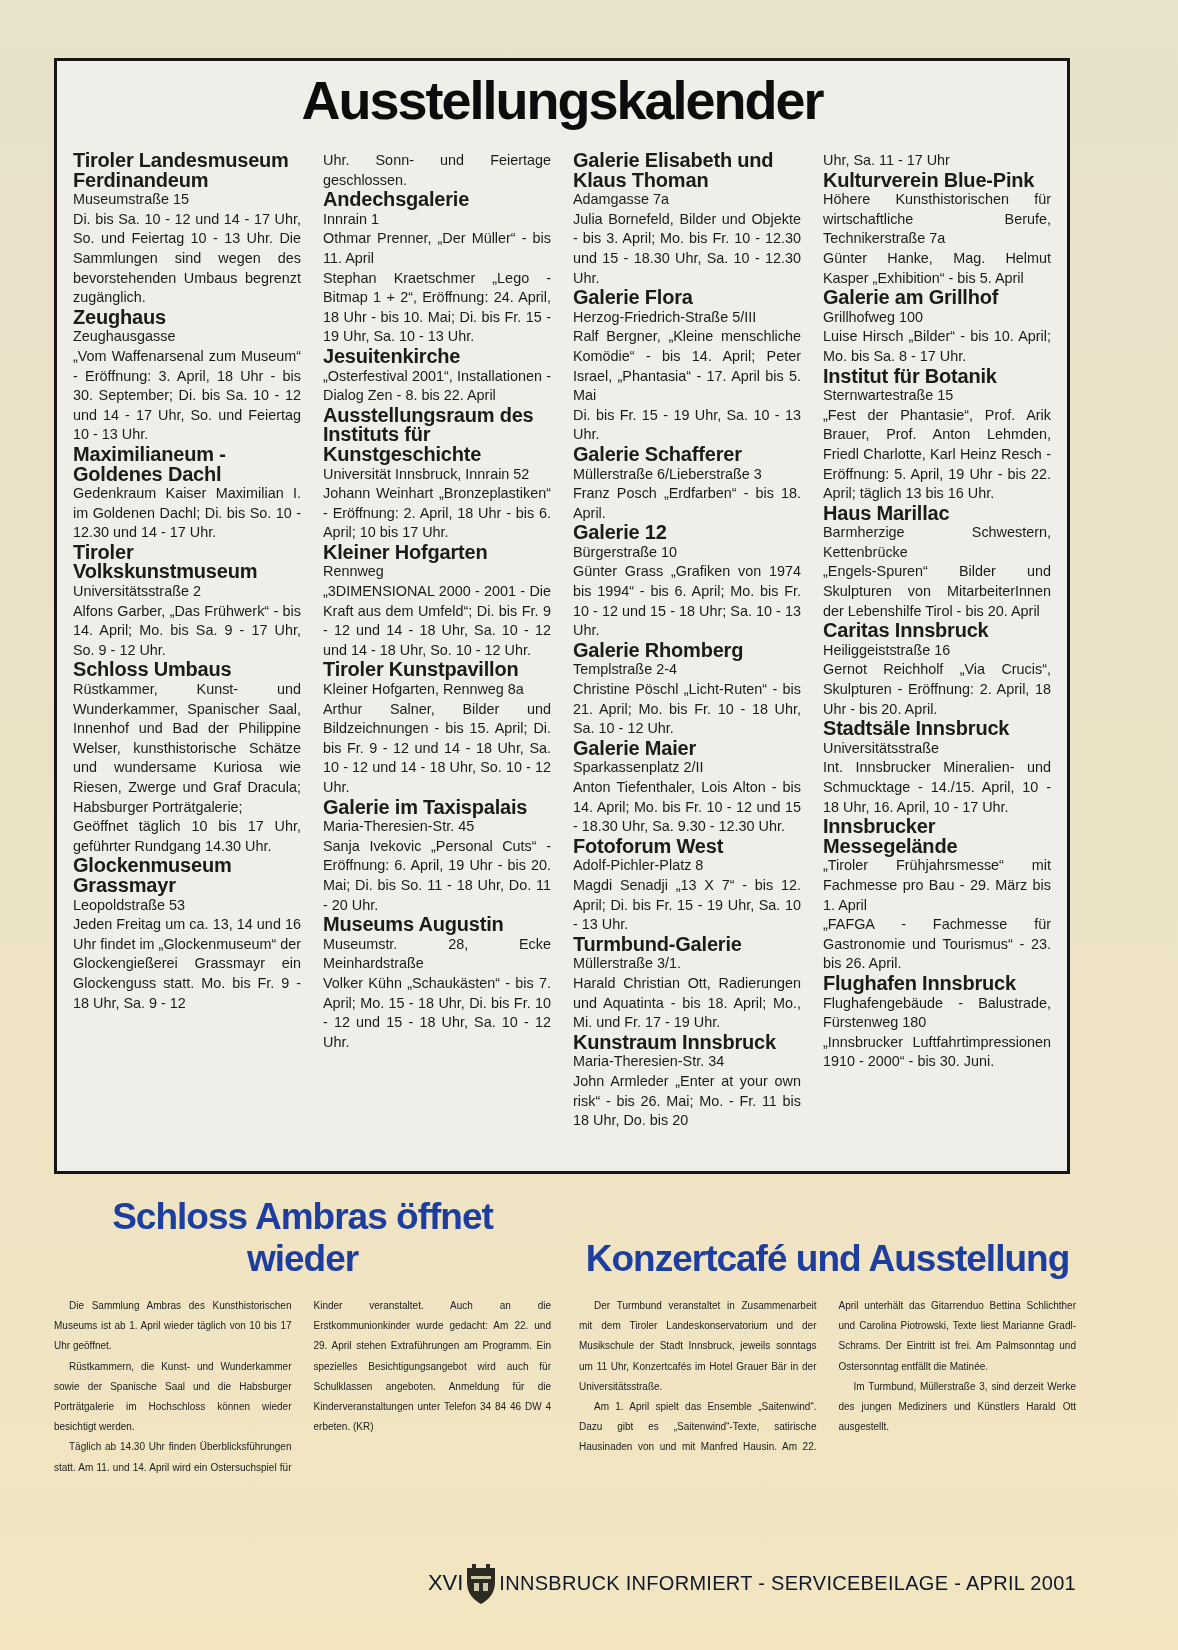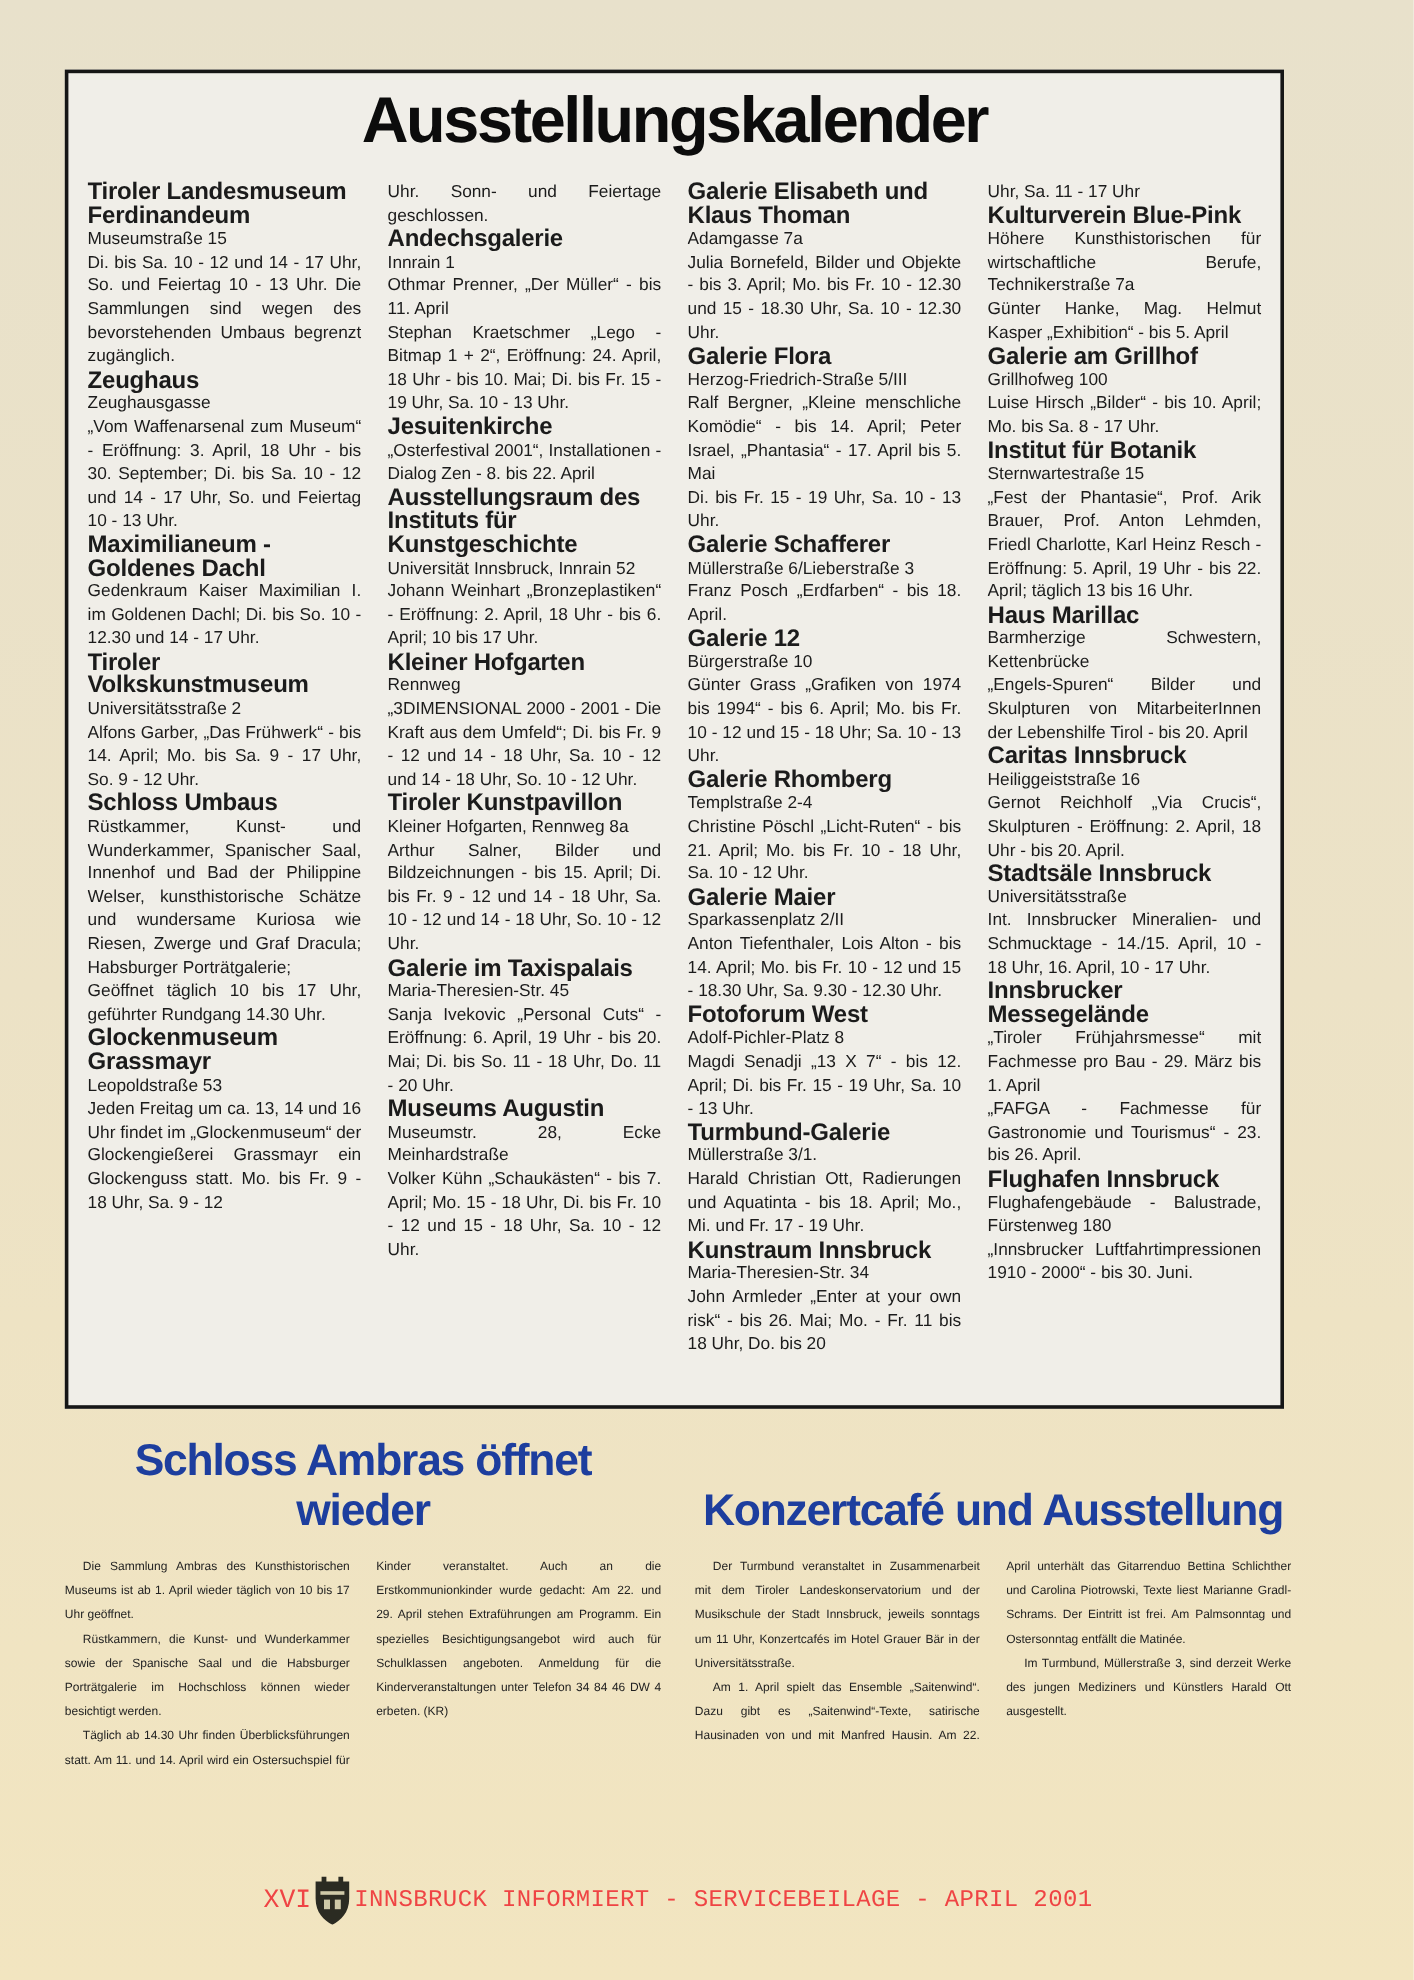--- a/index.html
+++ b/index.html
@@ -35,22 +35,22 @@
     text-align:center;color:#1d3e9e;font-size:37px;font-weight:bold;
     letter-spacing:-1px;margin:0 0 16px;
   }
   .article-body{
     column-count:2;column-gap:22px;height:282px;overflow:hidden;
     font-size:10px;line-height:20.2px;text-align:justify;color:#222;
   }
   .article-body p{margin:0;text-indent:1.5em;}
   .page-footer{
     position:absolute;left:54px;top:1562px;width:1022px;
-    display:flex;align-items:center;justify-content:center;
-    font-family:Liberation Mono, monospace;color:#ef4444;
+    display:flex;align-items:center;justify-content:flex-end;
+    font-family:Liberation Sans, sans-serif;color:#0f172a;
   }
   .page-number{font-size:22px;}
   .footer-logo{width:36px;height:42px;flex:0 0 auto;}
   .footer-text{font-size:20px;letter-spacing:0.3px;white-space:nowrap;}
 </style>
 </head>
 <body>
 
 <div class="calendar-box">
   <h1 class="calendar-title">Ausstellungskalender</h1>

